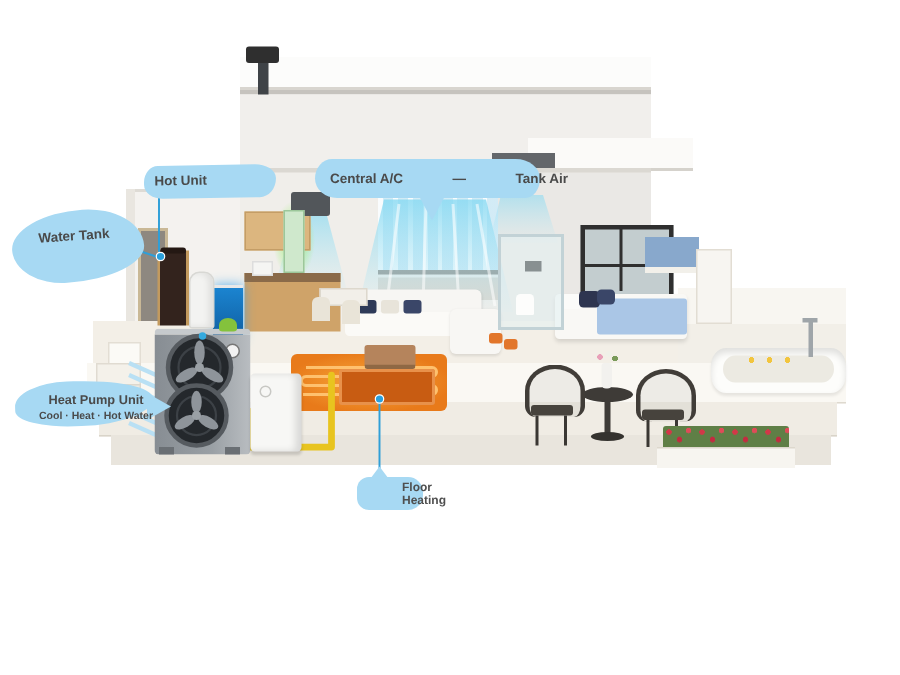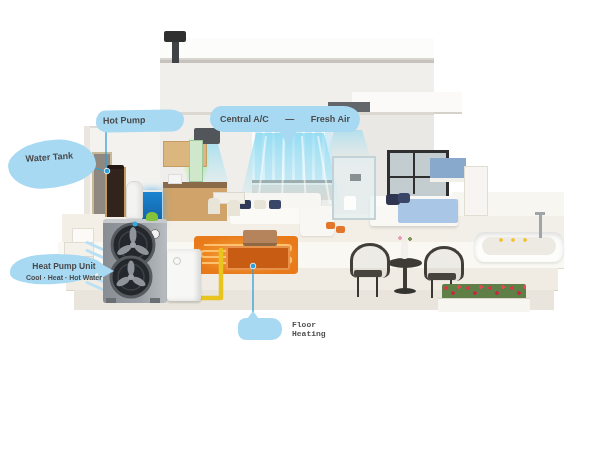--- a/index.html
+++ b/index.html
@@ -202,39 +202,39 @@
     <path d="M92,167 L104,171" stroke="#2f9fd8" stroke-width="1.3" fill="none"></path>
     <circle cx="107" cy="171" r="2.8" fill="#2aa0dc" stroke="#ffffff" stroke-width="0.8"></circle>
     <polygon points="279,130 297,130 288,147" fill="#a7d9f3"></polygon>
     <path d="M253,268 V320" stroke="#2f9fd8" stroke-width="1.3" fill="none"></path>
     <circle cx="253" cy="266" r="2.8" fill="#2aa0dc" stroke="#ffffff" stroke-width="0.8"></circle>
     <polygon points="98,262 114,271 98,280" fill="#a7d9f3"></polygon>
     <circle cx="135" cy="224" r="2.5" fill="#35aadf"></circle>
   </svg>
 
   <div class="callout-brush" style="left:96px;top:110px;width:88px;height:22px;border-radius:12px 18px 14px 16px/14px 12px 16px 12px;transform:rotate(-1deg);">
-    <span class="callout-text" style="position:absolute;left:7px;top:5px;font-size:9px;">Hot Pump</span>
+    <span class="callout-text" style="position:absolute;left:7px;top:5px;font-size:9px;">Hot Unit</span>
   </div>
 
   <div class="callout-brush" style="left:8px;top:140px;width:88px;height:48px;border-radius:55% 45% 60% 40%/50% 55% 45% 50%;transform:rotate(-4deg);">
     <span class="callout-text" style="position:absolute;left:18px;top:12px;font-size:9px;">Water Tank</span>
   </div>
 
-  <div class="callout-brush" style="left:210px;top:106px;width:150px;height:26px;border-radius:14px 20px 12px 18px/16px;display:flex;align-items:center;justify-content:space-between;padding:0 10px;box-sizing:border-box;">
+  <div class="callout-brush" style="left:210px;top:106px;width:150px;height:26px;border-radius:14px 20px 12px 18px/16px;display:flex;align-items:center;justify-content:space-between;padding:0 10px;box-sizing:border-box;gap:33px;">
     <span class="callout-text" style="font-size:9px;">Central A/C</span>
     <span class="callout-text" style="font-size:9px;">—</span>
-    <span class="callout-text" style="font-size:9px;">Fresh Air</span>
+    <span class="callout-text" style="font-size:9px;">Tank Air</span>
   </div>
 
   <div class="callout-brush" style="left:10px;top:254px;width:92px;height:30px;border-radius:40% 60% 55% 45%/55% 45% 60% 40%;transform:rotate(-2deg);"></div>
   <div class="abs" style="left:16px;top:242px;width:96px;text-align:center;">
     <div class="callout-text" style="font-size:8.5px;margin-top:19px;">Heat Pump Unit</div>
     <div class="callout-text" style="font-size:7px;margin-top:3px;">Cool · Heat · Hot Water</div>
   </div>
 
   <div class="callout-brush" style="left:238px;top:318px;width:44px;height:22px;border-radius:8px 10px 10px 8px;"></div>
   <div class="abs" style="left:247px;top:311px;width:0;height:0;border-left:6px solid transparent;border-right:6px solid transparent;border-bottom:8px solid #a7d9f3;"></div>
-  <div class="abs" style="left:292px;top:320px;font-family:Liberation Mono, monospace;">
+  <div class="abs" style="left:268px;top:320px;">
     <div class="callout-text" style="font-size:8px;line-height:9px;color:#4f4f4f;">Floor</div>
     <div class="callout-text" style="font-size:8px;line-height:9px;color:#4f4f4f;">Heating</div>
   </div>
 
 </div>
 
 </body></html>

